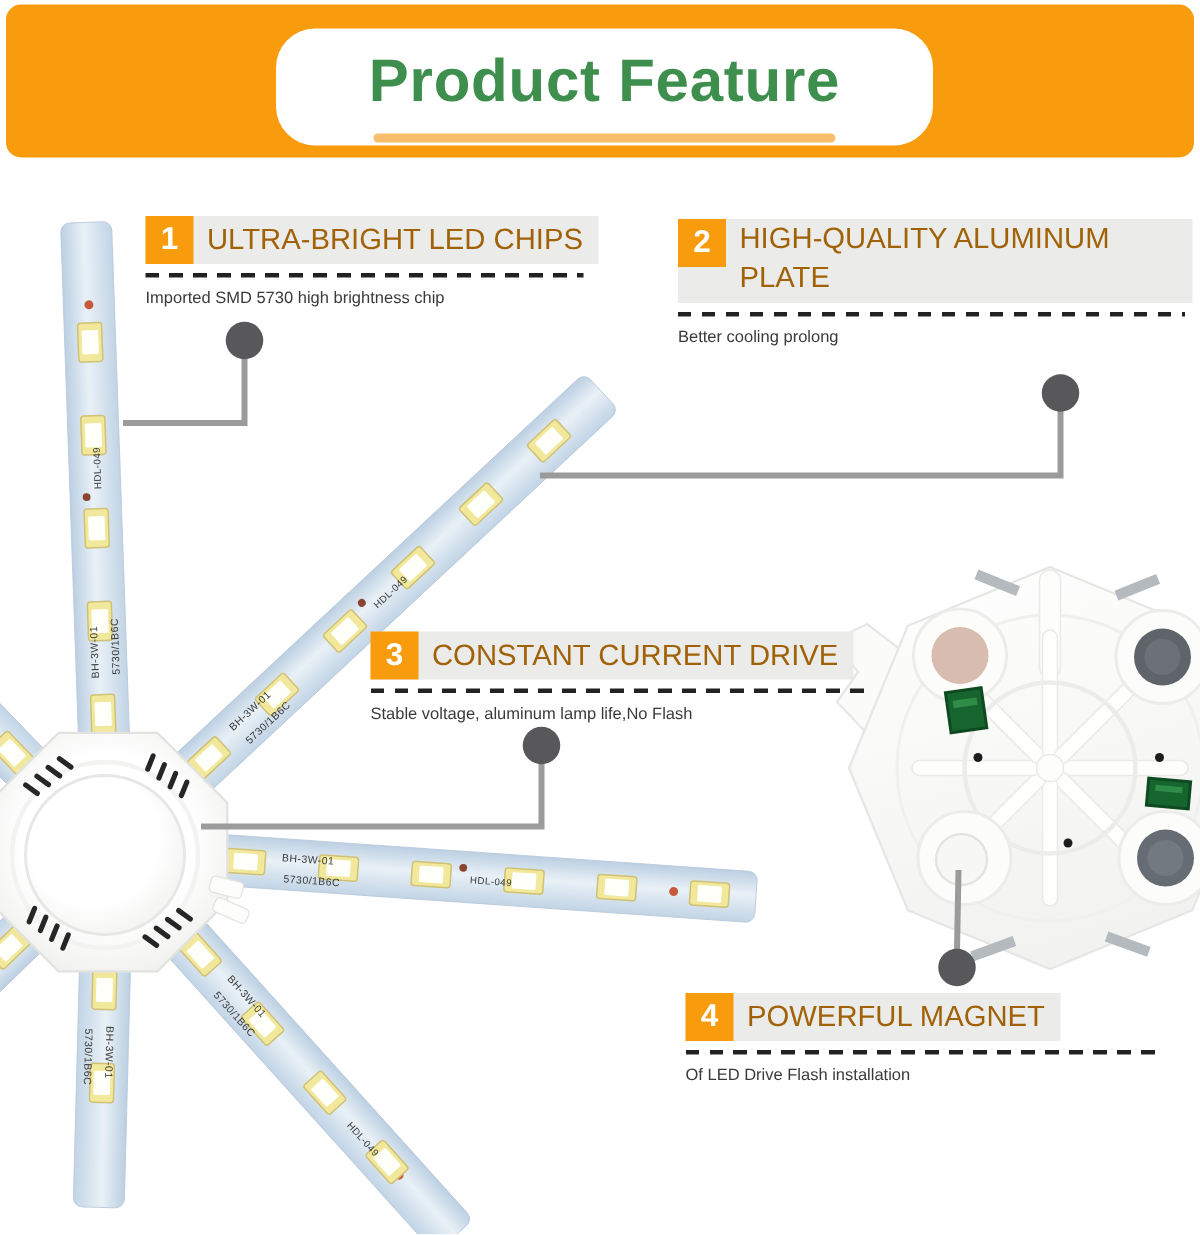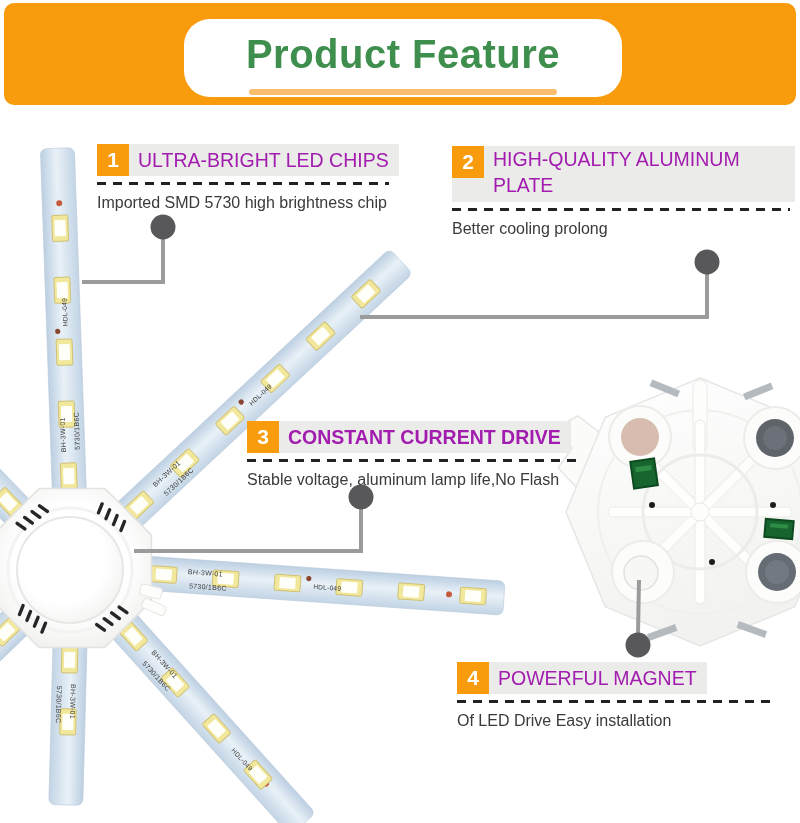--- a/index.html
+++ b/index.html
@@ -25,32 +25,32 @@
   
   .scene{position:absolute;left:0;top:0;width:800px;height:823px;z-index:3;}
 
   
   .feature{position:absolute;z-index:10;}
   .fhead{display:inline-flex;align-items:flex-start;background:#EBEBE9;}
   .num{
     flex:0 0 32px;width:32px;height:32px;background:#F89B0D;color:#fff;
     font-size:21px;font-weight:700;display:flex;align-items:center;justify-content:center;
   }
-  .ftitle{color:#a21caf;font-size:19.5px;line-height:1.35;padding:3px 10px 3px 9px;}
+  .ftitle{color:#a16207;font-size:19.5px;line-height:1.35;padding:3px 10px 3px 9px;}
   .dash{height:3px;margin-top:6px;background:repeating-linear-gradient(90deg,#222 0 9px,transparent 9px 16px);}
-  .fdesc{margin-top:7px;font-size:16px;color:#3A3A3A;line-height:1.32;}
+  .fdesc{margin-top:7px;font-size:11px;color:#3A3A3A;line-height:1.32;}
 
   .f1{left:97px;top:144px;}
   .f1 .ftitle{white-space:nowrap;}
   .f1 .dash{width:292px;}
   .f2{left:452px;top:146px;}
   .f2 .ftitle{width:292px;padding-top:0;}
   .f2 .dash{width:338px;}
   .f3{left:247px;top:421px;}
-  .f3 .ftitle{white-space:nowrap;font-weight:bold;}
+  .f3 .ftitle{white-space:nowrap;}
   .f3 .dash{width:330px;}
   .f4{left:457px;top:662px;}
   .f4 .ftitle{white-space:nowrap;text-align:right;}
   .f4 .dash{width:318px;}
 </style>
 </head>
 <body>
 
 <div class="canvas">
 
@@ -400,17 +400,17 @@
     </div>
   </div>
 
   <div class="feature f4">
     <div class="fhead">
       <span class="num">4</span>
       <span class="ftitle">POWERFUL MAGNET</span>
     </div>
     <div class="dash"></div>
     <div class="fdesc">
-      <div>Of LED Drive Easy installation</div>
+      <div>Of LED Drive Flash installation</div>
     </div>
   </div>
 
 </div>
 
 </body></html>

